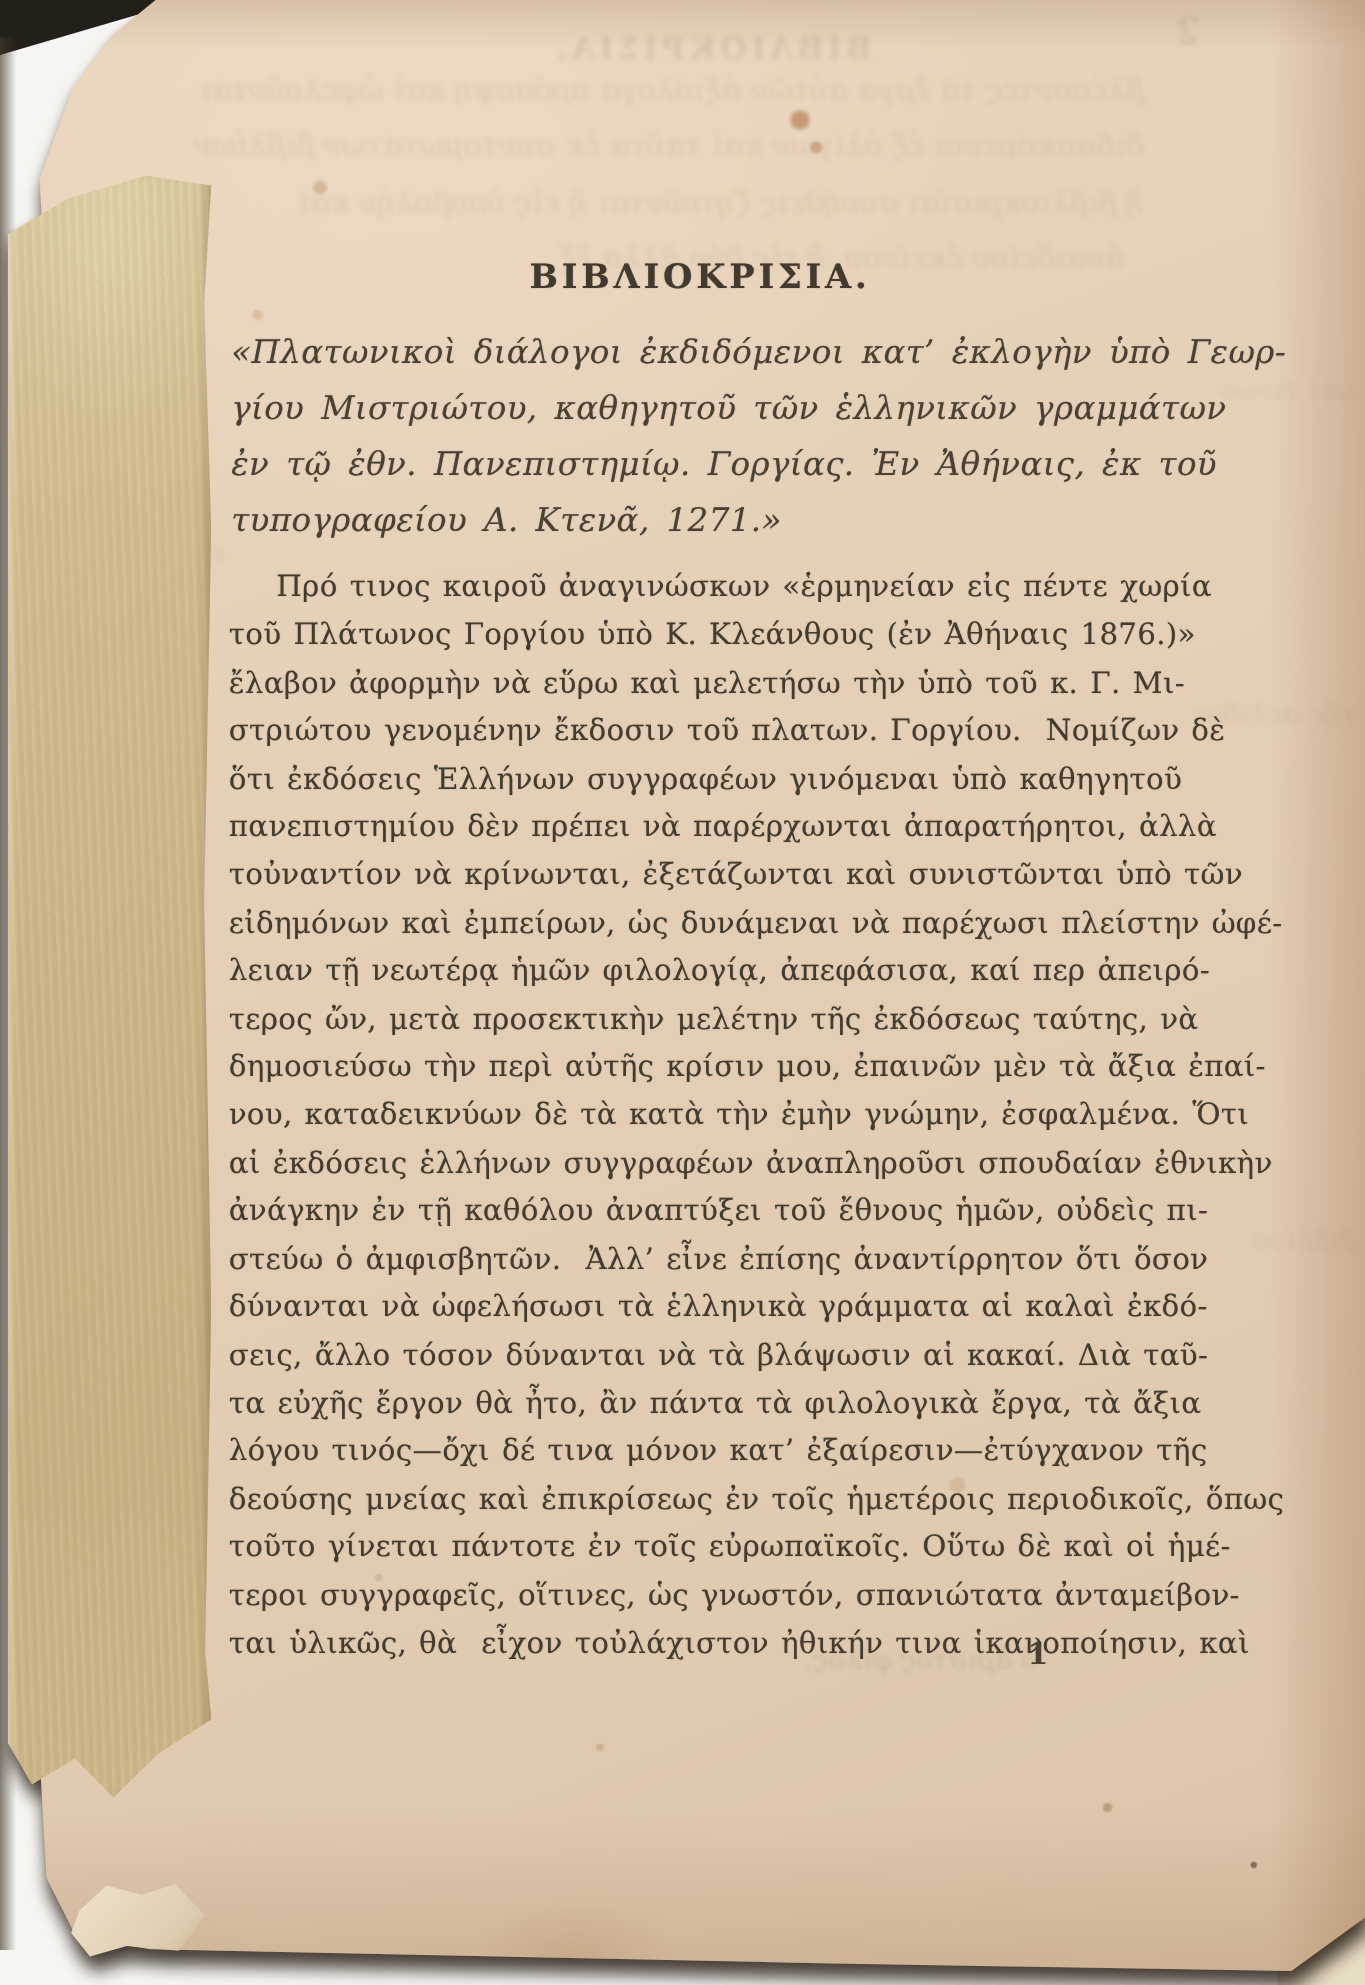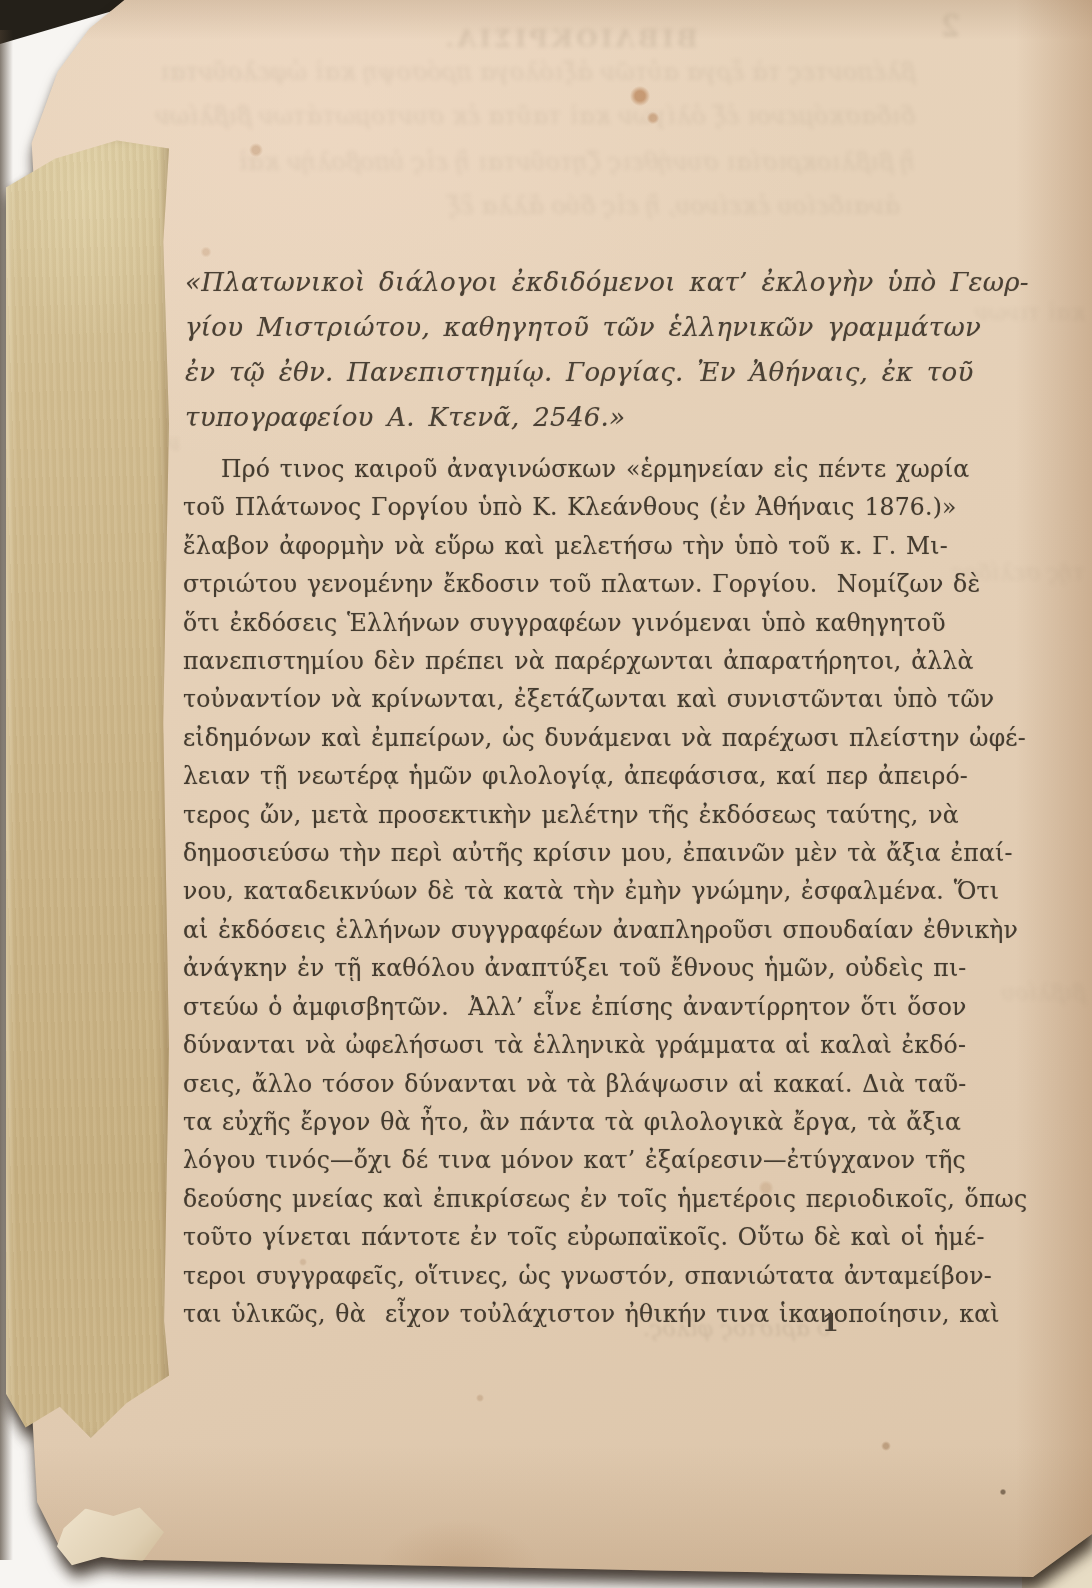--- a/index.html
+++ b/index.html
@@ -93,24 +93,25 @@
       <div class="ghost g0">βλέποντες τὰ ἔργα αὐτῶν ἀξιόλογα πρόσοψη καὶ ὠφελοῦνται</div>
       <div class="ghost g1">διδασκόμενοι ἐξ ὀλίγων καὶ ταῦτα ἐκ συντομωτάτων βιβλίων</div>
       <div class="ghost g2">ἢ βιβλιοκρισίαι συνήθεις ζητοῦνται ἢ εἰς ὑποβολὴν καὶ</div>
       <div class="ghost g3">ἀναιδείου ἐκείνου, ἢ εἰς δύο ἄλλα ἓξ</div>
       <div class="ghost g4">καὶ τινων</div>
       <div class="ghost g5">τῆς σελίδος</div>
       <div class="ghost g6">νομίζων</div>
       <div class="ghost g7">βιβλίου</div>
       <div class="ghost gfooter">ὁ ἄριστος φίλος.</div>
 
+      <h1 class="title">ΒΙΒΛΙΟΚΡΙΣΙΑ.</h1>
       <div class="quote">«Πλατωνικοὶ διάλογοι ἐκδιδόμενοι κατ’ ἐκλογὴν ὑπὸ Γεωρ-
 γίου Μιστριώτου, καθηγητοῦ τῶν ἑλληνικῶν γραμμάτων
 ἐν τῷ ἐθν. Πανεπιστημίῳ. Γοργίας. Ἐν Ἀθήναις, ἐκ τοῦ
-τυπογραφείου Α. Κτενᾶ, 2546.»</div>
+τυπογραφείου Α. Κτενᾶ, 1271.»</div>
       <div class="body-text">Πρό τινος καιροῦ ἀναγινώσκων «ἑρμηνείαν εἰς πέντε χωρία
 τοῦ Πλάτωνος Γοργίου ὑπὸ Κ. Κλεάνθους (ἐν Ἀθήναις 1876.)»
 ἔλαβον ἀφορμὴν νὰ εὕρω καὶ μελετήσω τὴν ὑπὸ τοῦ κ. Γ. Μι-
 στριώτου γενομένην ἔκδοσιν τοῦ πλατων. Γοργίου.  Νομίζων δὲ
 ὅτι ἐκδόσεις Ἑλλήνων συγγραφέων γινόμεναι ὑπὸ καθηγητοῦ
 πανεπιστημίου δὲν πρέπει νὰ παρέρχωνται ἀπαρατήρητοι, ἀλλὰ
 τοὐναντίον νὰ κρίνωνται, ἐξετάζωνται καὶ συνιστῶνται ὑπὸ τῶν
 εἰδημόνων καὶ ἐμπείρων, ὡς δυνάμεναι νὰ παρέχωσι πλείστην ὠφέ-
 λειαν τῇ νεωτέρᾳ ἡμῶν φιλολογίᾳ, ἀπεφάσισα, καί περ ἀπειρό-
 τερος ὤν, μετὰ προσεκτικὴν μελέτην τῆς ἐκδόσεως ταύτης, νὰ

